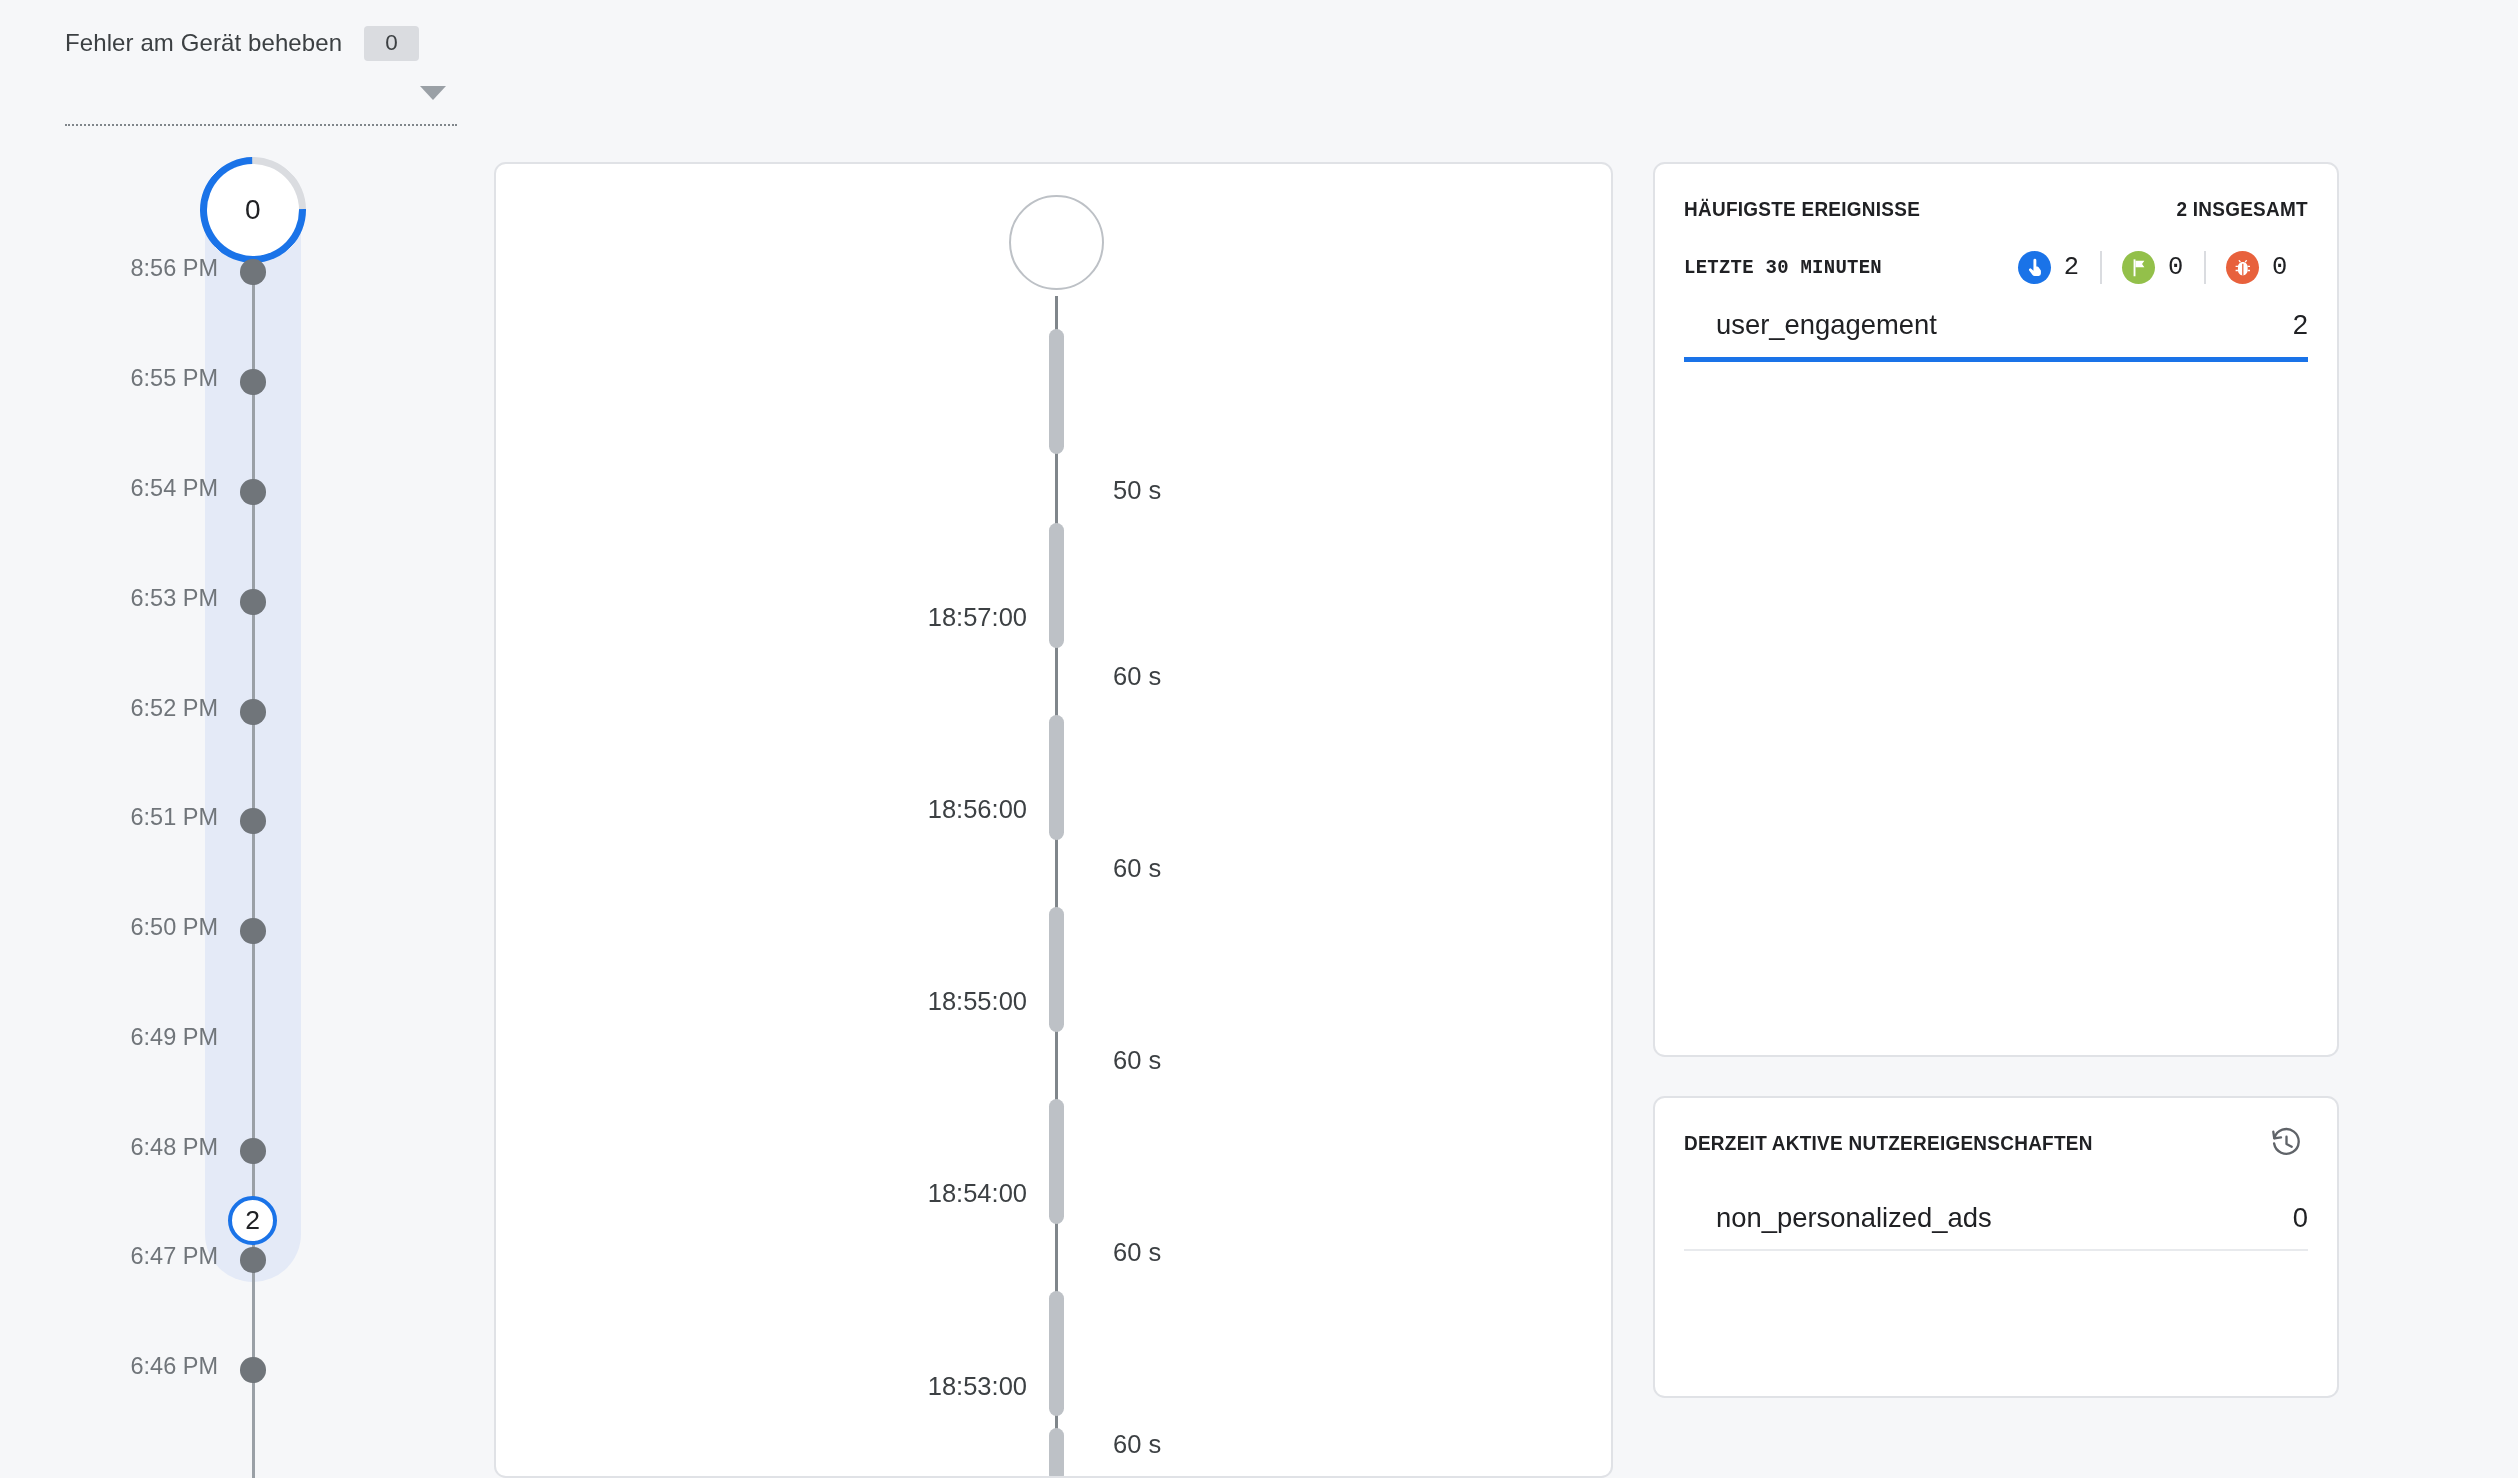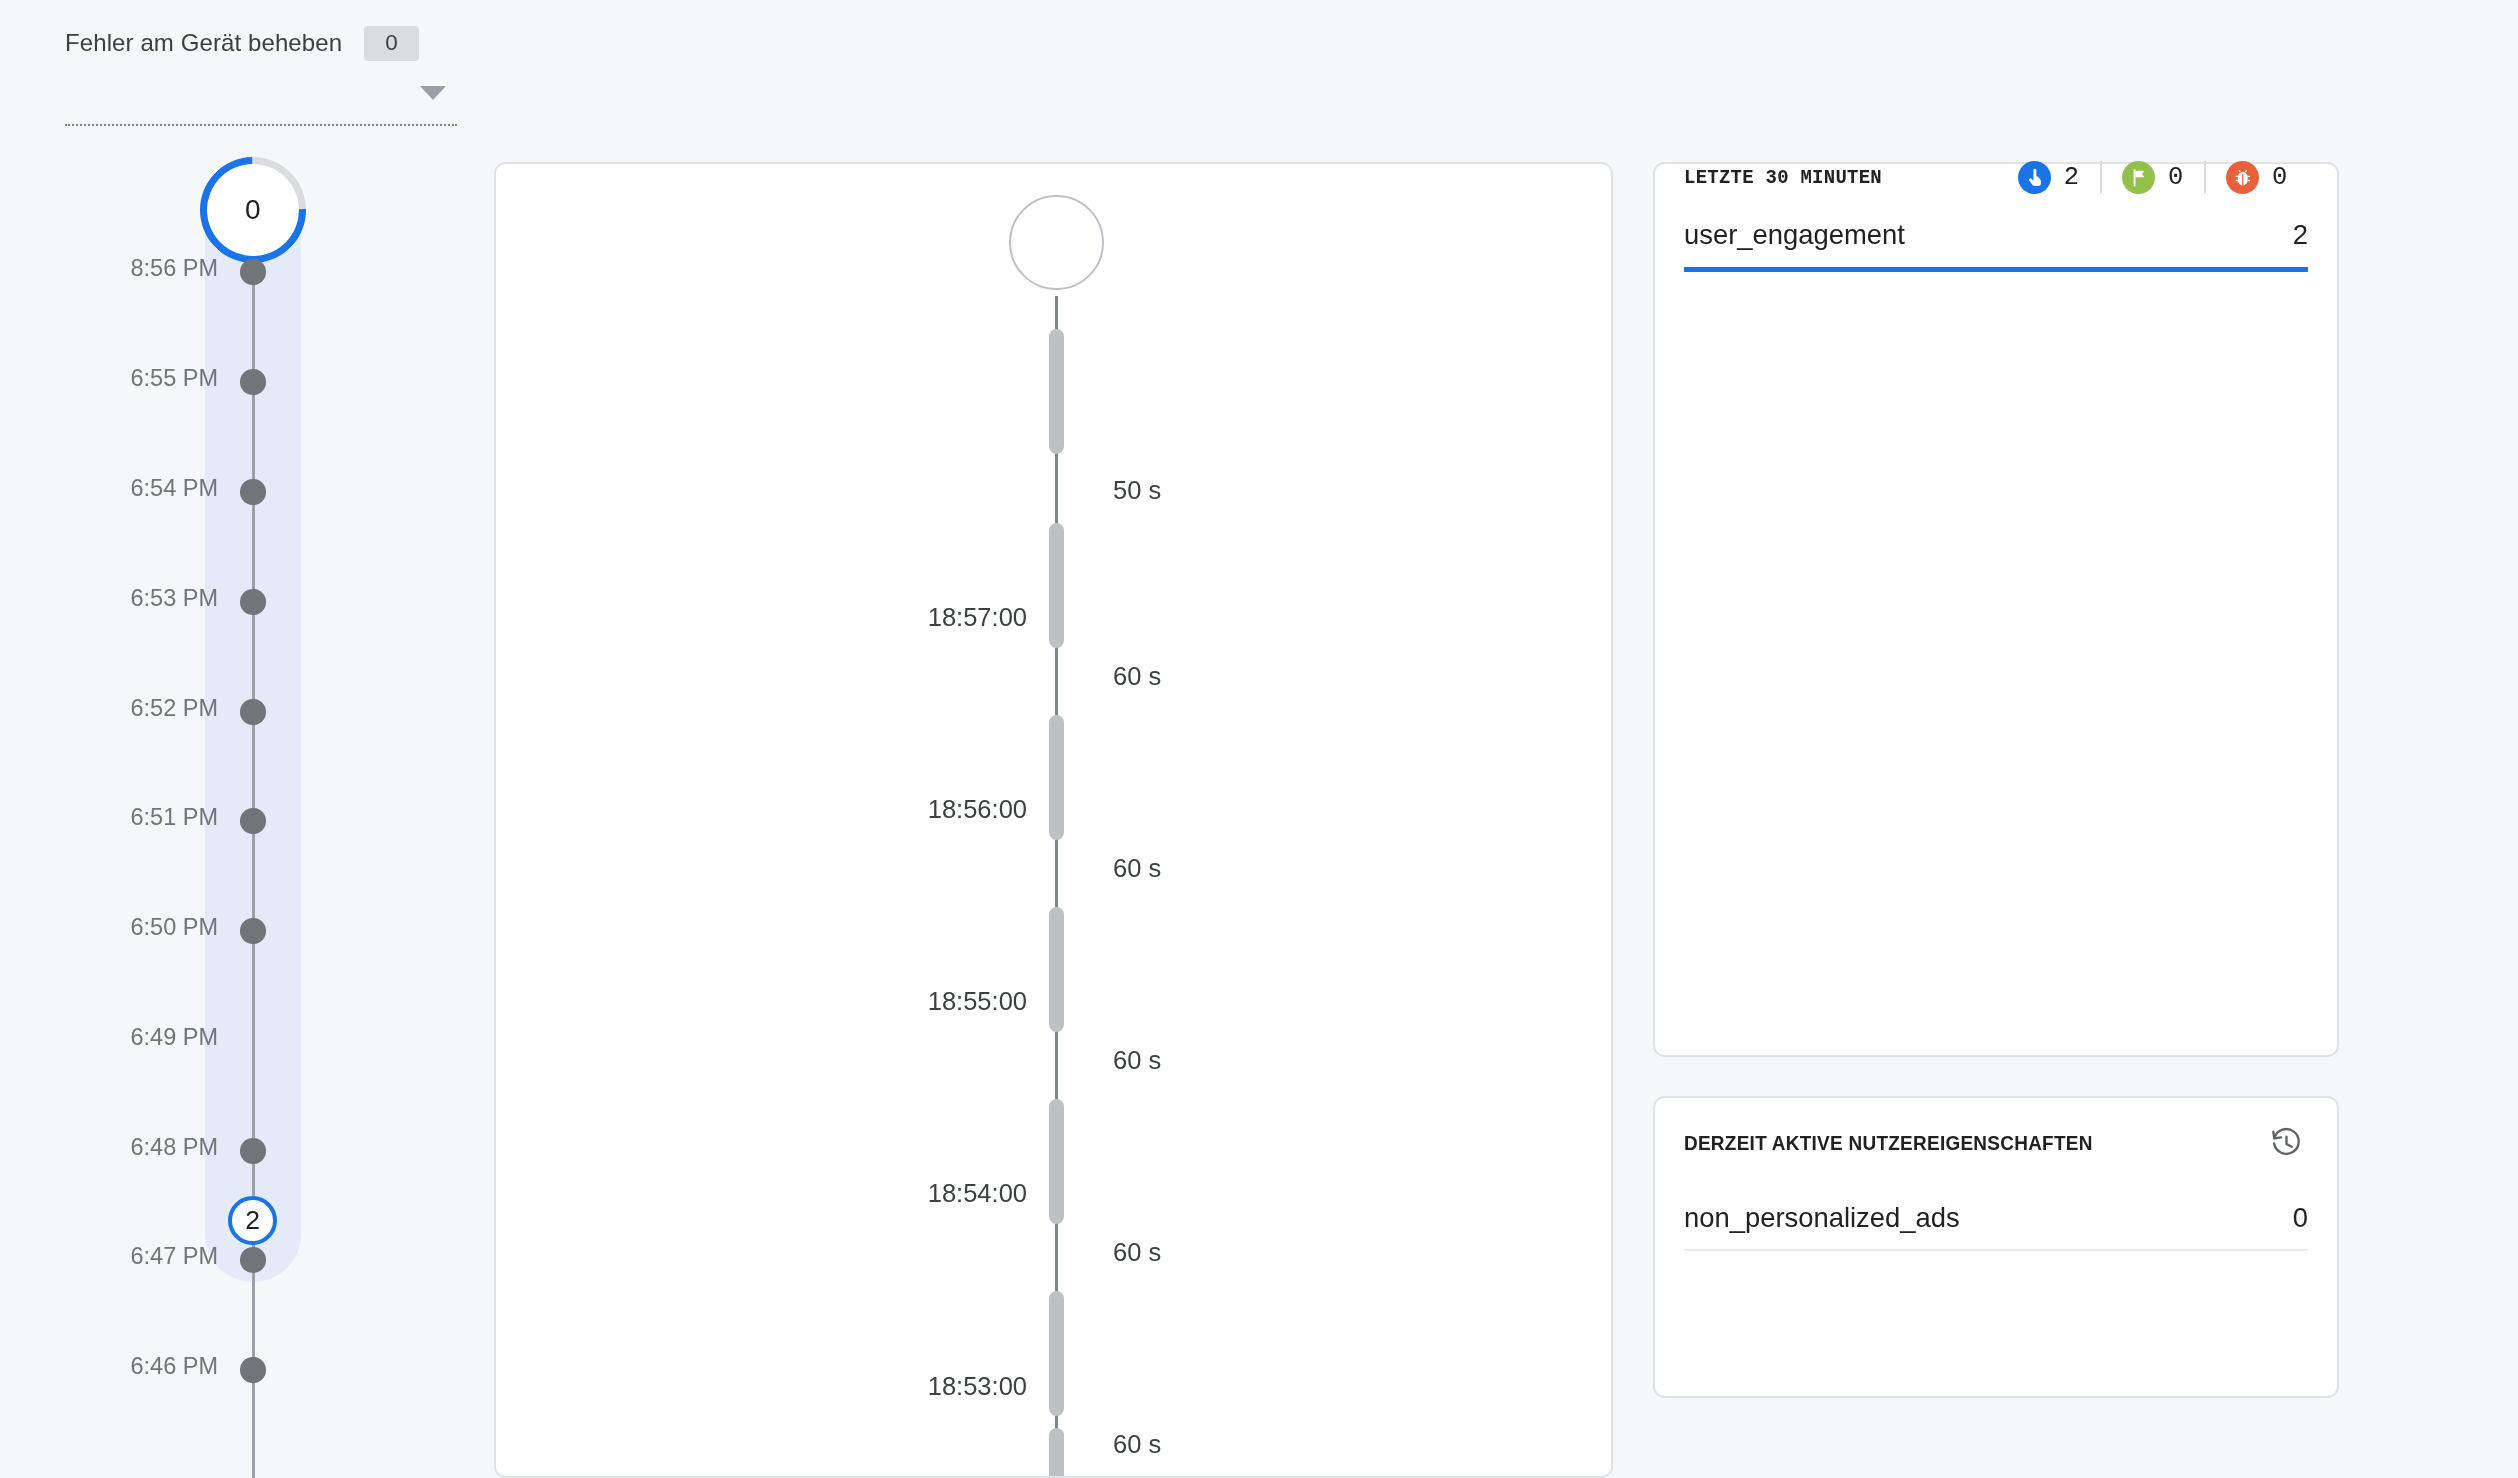--- a/index.html
+++ b/index.html
@@ -259,20 +259,21 @@
     flex: none;
   }
   .stat-icon svg { display: block; }
   .stat-count { font-size: 25.5px; color: #202124; }
 
   .metric-row {
     display: flex;
     align-items: flex-end;
     justify-content: space-between;
     padding: 13.7px 0 15.7px;
+    margin-left: 32px;
   }
   .metric-name { font-size: 27.4px; color: #202124; }
   .metric-value { font-size: 27.4px; color: #202124; }
   .metric-underline-accent { height: 4.9px; background: #1a73e8; }
   .metric-underline-plain { height: 2px; background: #e8eaed; }
 
   #history-icon-btn {
     width: 43px; height: 43px;
     display: flex; align-items: center; justify-content: center;
     color: #5f6368;
@@ -370,20 +371,24 @@
   <div class="center-dur-label" style="top:690px">60 s</div>
   <div class="center-dur-label" style="top:882px">60 s</div>
   <div class="center-dur-label" style="top:1074px">60 s</div>
   <div class="center-dur-label" style="top:1266px">60 s</div>
 
 </div>
 
 <div id="right-column">
 
   <div class="right-card" id="card-top-events">
+    <div class="card-head-row">
+      <span class="card-head-title">HÄUFIGSTE EREIGNISSE</span>
+      <span class="card-head-total">2 INSGESAMT</span>
+    </div>
 
     <div class="card-sub-row">
       <span class="card-sub-title">LETZTE 30 MINUTEN</span>
 
       <div id="event-stats">
         <div class="stat-group">
           <span class="stat-icon" style="background:#1a73e8">
             <svg width="21.6" height="21.6" viewBox="0 0 24 24" fill="#ffffff" aria-hidden="true">
               <path d="M10.5 3.5a1.6 1.6 0 0 1 3.2 0v7.1h.9a2 2 0 0 1 1.6.8l2.2 3a2.4 2.4 0 0 1 .4 1.4v2.6a2.6 2.6 0 0 1-2.6 2.6h-4.4a3 3 0 0 1-2.3-1.1L5.8 15a1.5 1.5 0 0 1 2.2-2l2.5 2.2V3.5z"></path>
             </svg>

